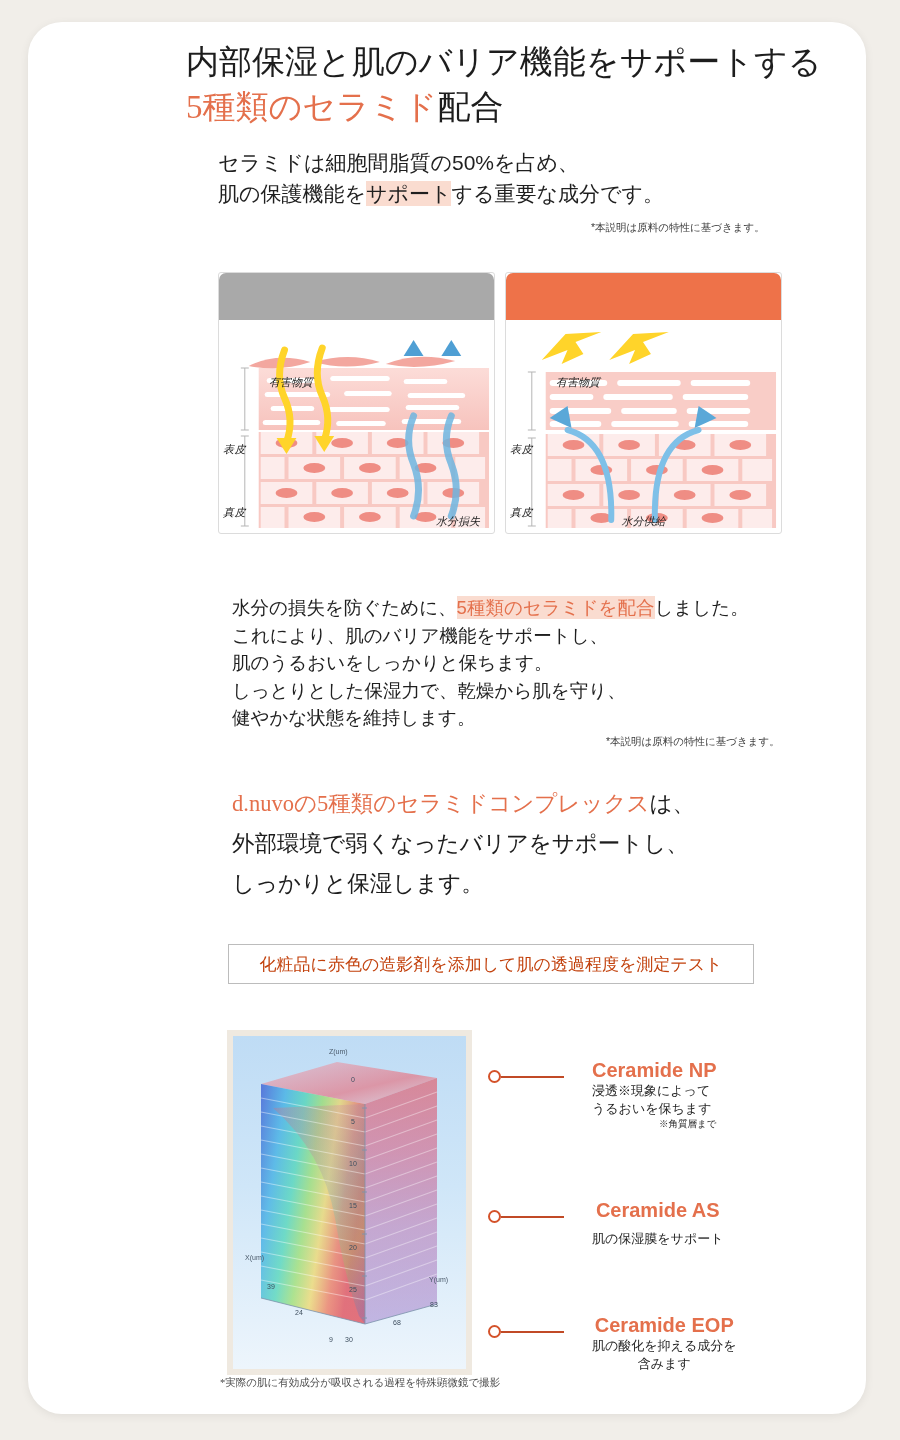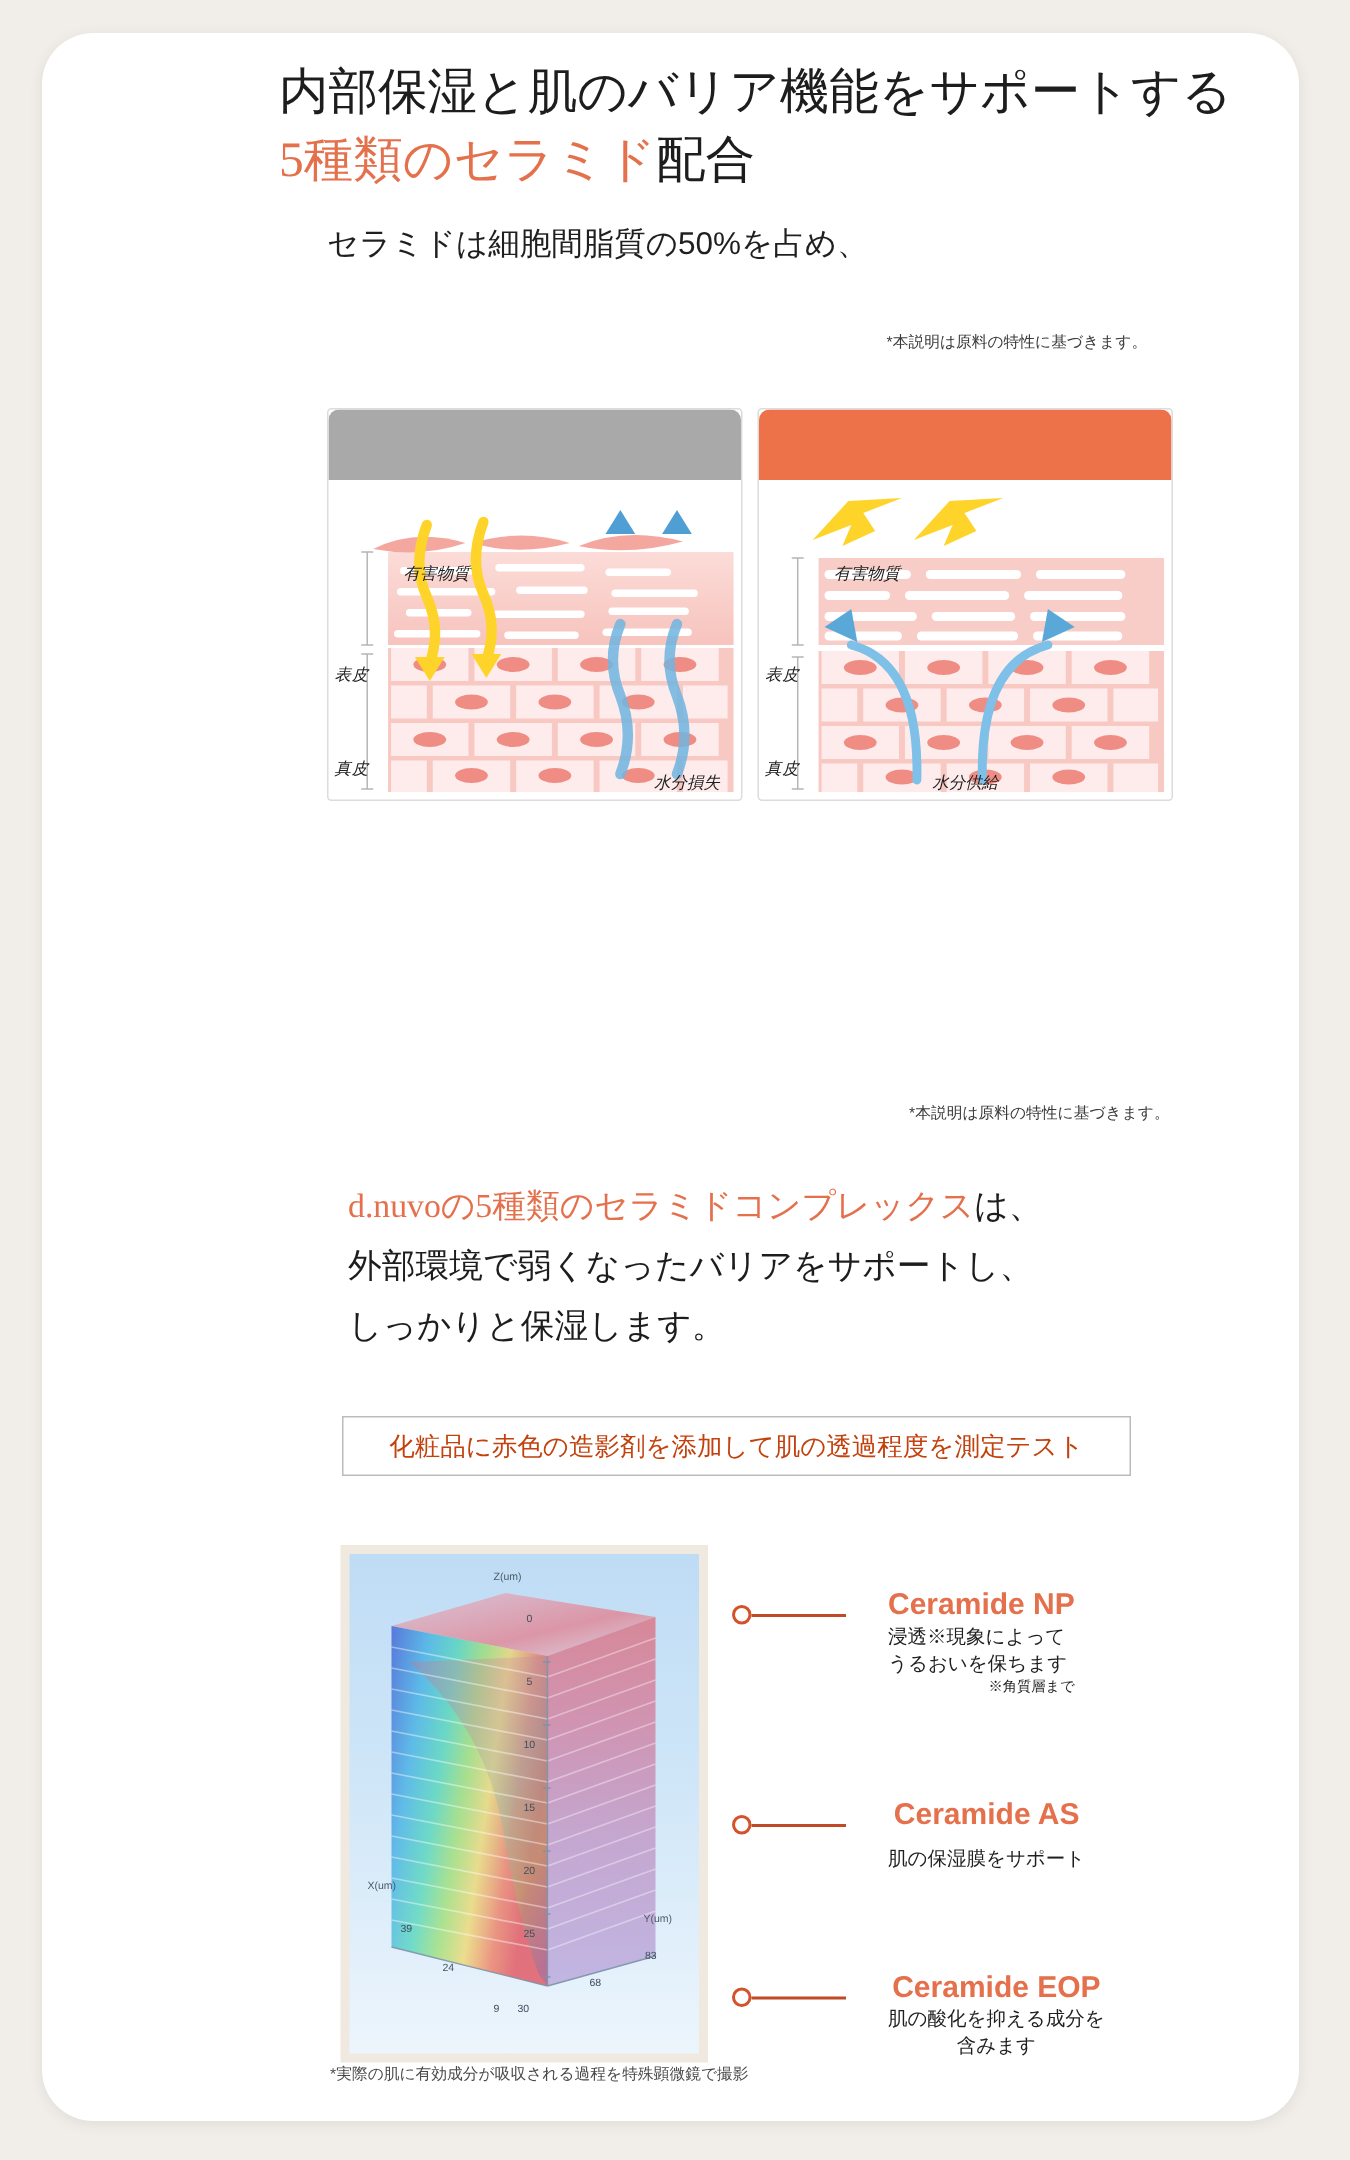--- a/index.html
+++ b/index.html
@@ -133,36 +133,37 @@
     font-family:"Liberation Sans", sans-serif;
     font-size:13px; color:#1f1f1f; line-height:18px; white-space:nowrap;
   }
   .co-sub{
     font-family:"Liberation Sans", sans-serif;
     font-size:9.5px; color:#1f1f1f; text-align:right; white-space:nowrap;
   }
 
   .footnote{
     position:absolute; left:192px; top:1354px;
-    font-family:Liberation Sans, sans-serif;
+    font-family:Liberation Serif, serif;
     font-size:10.5px; color:#4a4a4a; white-space:nowrap;
   }
 </style>
 </head>
 <body>
 
 <div class="page-card">
 
   <div class="h-block">
     <div class="h-line">内部保湿と肌のバリア機能をサポートする</div>
     <div class="h-line"><span class="accent">5種類のセラミド</span><span>配合</span></div>
   </div>
 
   <div class="sub-block">
     <div class="sub-line">セラミドは細胞間脂質の50%を占め、</div>
+    <div class="sub-line"><span>肌の保護機能を</span><span class="hl">サポート</span><span>する重要な成分です。</span></div>
   </div>
 
   <div class="note note-1">*本説明は原料の特性に基づきます。</div>
 
   <div class="diagrams">
 
     <div class="diag left">
       <div class="diag-cap"></div>
       <div class="diag-body">
         <svg viewBox="0 0 277 215" preserveAspectRatio="none">
@@ -342,20 +343,27 @@
           </g>
         </svg>
         <div class="d-lbl harm">有害物質</div>
         <div class="d-lbl epi">表皮</div>
         <div class="d-lbl derm">真皮</div>
         <div class="d-lbl bot">水分供給</div>
       </div>
     </div>
   </div>
 
+  <div class="para">
+    <div class="para-line"><span>水分の損失を防ぐために、</span><span class="hl2">5種類のセラミドを配合</span><span>しました。</span></div>
+    <div class="para-line">これにより、肌のバリア機能をサポートし、</div>
+    <div class="para-line">肌のうるおいをしっかりと保ちます。</div>
+    <div class="para-line">しっとりとした保湿力で、乾燥から肌を守り、</div>
+    <div class="para-line">健やかな状態を維持します。</div>
+  </div>
 
   <div class="note note-2">*本説明は原料の特性に基づきます。</div>
 
   <div class="state">
     <div class="state-line"><span class="accent">d.nuvoの5種類のセラミドコンプレックス</span><span>は、</span></div>
     <div class="state-line">外部環境で弱くなったバリアをサポートし、</div>
     <div class="state-line">しっかりと保湿します。</div>
   </div>
 
   <div class="testbox">

